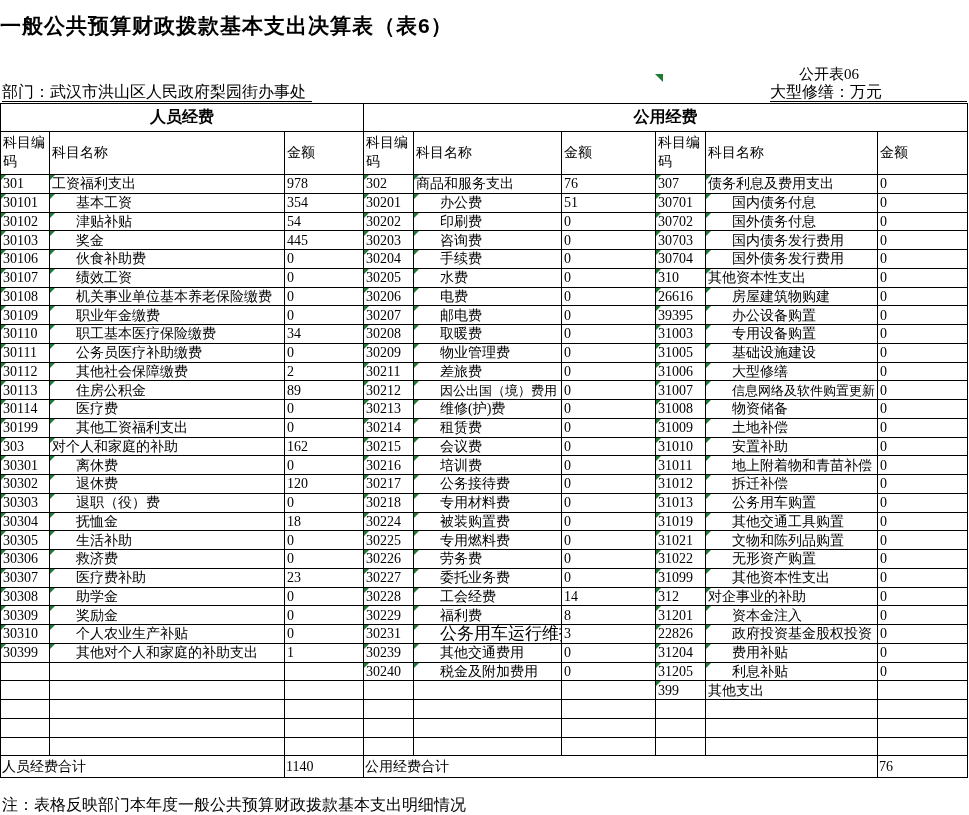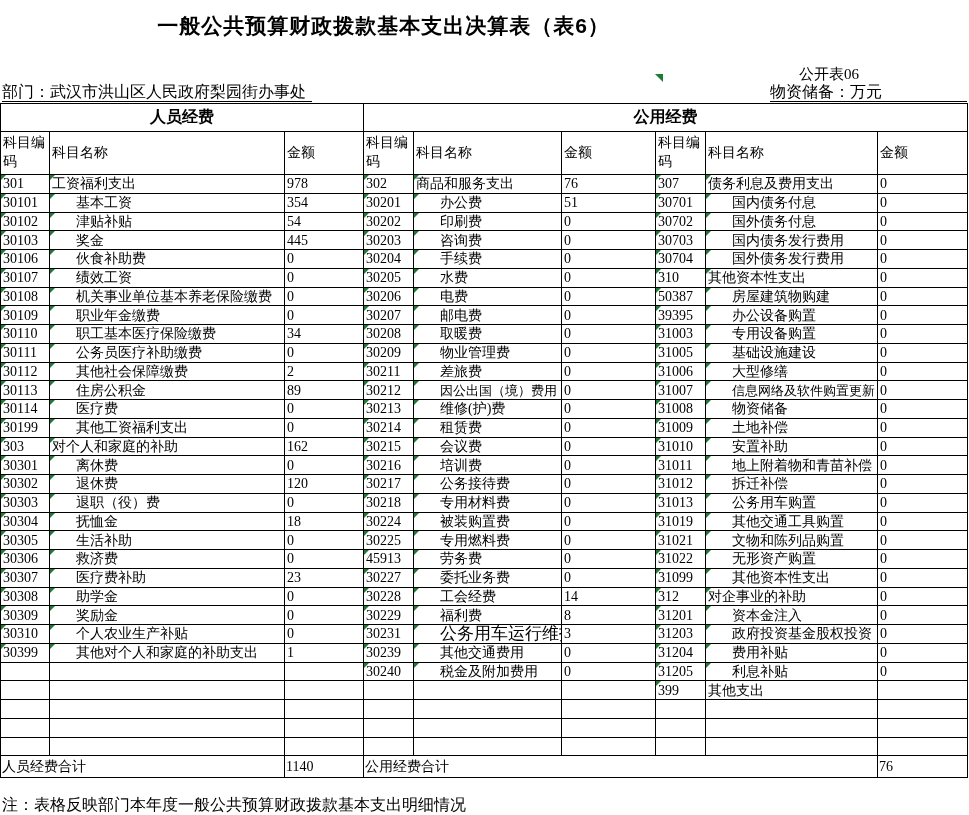--- a/index.html
+++ b/index.html
@@ -2,21 +2,21 @@
 <html style="--tri: #1e7b34; --line: #000000;"><head>
 <meta charset="utf-8">
 <style>
   :root{ --tri:#1e7b34; --line:#000; }
   html,body{margin:0;padding:0;}
   body{
     width:969px;height:815px;background:#fff;position:relative;
     font-family:"Liberation Serif", serif; color:#000; overflow:hidden;
   }
   .title{
-    position:absolute;top:12px;left:0;width:767px;text-align:center;
+    position:absolute;top:12px;left:0;width:767px;text-align:left;
     font-size:21px;font-weight:bold;letter-spacing:1px;
     font-family:"Liberation Sans", sans-serif;
   }
   .sheet-label{position:absolute;top:65px;left:799px;font-size:15px;}
   .green-mark{
     position:absolute;top:74px;left:655px;width:0;height:0;
     border-top:8px solid var(--tri);border-left:8px solid transparent;
   }
   .dept{
     position:absolute;top:82px;left:2px;font-size:16px;height:19px;
@@ -57,21 +57,21 @@
   tfoot td{font-size:14px;padding-left:2px;}
   .note{position:absolute;top:795px;left:2px;font-size:16px;white-space:nowrap;text-align:right;}
 </style>
 </head>
 <body style="background: rgb(255, 255, 255);">
 
 <div class="title">一般公共预算财政拨款基本支出决算表（表6）</div>
 <div class="sheet-label">公开表06</div>
 <div class="green-mark"></div>
 <div class="dept">部门：武汉市洪山区人民政府梨园街办事处</div>
-<div class="unit">物资储备：万元</div>
+<div class="unit">大型修缮：万元</div>
 
 <table class="sheet">
   <colgroup>
     <col style="width:49px">
       <col style="width:235px">
       <col style="width:79px">
     <col style="width:50px">
       <col style="width:148px">
       <col style="width:94px">
     <col style="width:50px">
@@ -162,21 +162,21 @@
         <td class="name tri">其他资本性支出</td>
         <td class="amt">0</td>
       </tr>
       <tr>
         <td class="code tri">30108</td>
         <td class="name l1 tri">机关事业单位基本养老保险缴费</td>
         <td class="amt">0</td>
         <td class="code tri">30206</td>
         <td class="name l1 tri">电费</td>
         <td class="amt">0</td>
-        <td class="code tri">50387</td>
+        <td class="code tri">26616</td>
         <td class="name l1 tri">房屋建筑物购建</td>
         <td class="amt">0</td>
       </tr>
       <tr>
         <td class="code tri">30109</td>
         <td class="name l1 tri">职业年金缴费</td>
         <td class="amt">0</td>
         <td class="code tri">30207</td>
         <td class="name l1 tri">邮电费</td>
         <td class="amt">0</td>
@@ -313,21 +313,21 @@
         <td class="name l1 tri">专用燃料费</td>
         <td class="amt">0</td>
         <td class="code tri">31021</td>
         <td class="name l1 tri">文物和陈列品购置</td>
         <td class="amt">0</td>
       </tr>
       <tr>
         <td class="code tri">30306</td>
         <td class="name l1 tri">救济费</td>
         <td class="amt">0</td>
-        <td class="code tri">45913</td>
+        <td class="code tri">30226</td>
         <td class="name l1 tri">劳务费</td>
         <td class="amt">0</td>
         <td class="code tri">31022</td>
         <td class="name l1 tri">无形资产购置</td>
         <td class="amt">0</td>
       </tr>
       <tr>
         <td class="code tri">30307</td>
         <td class="name l1 tri">医疗费补助</td>
         <td class="amt">23</td>
@@ -360,21 +360,21 @@
         <td class="name l1 tri">资本金注入</td>
         <td class="amt">0</td>
       </tr>
       <tr>
         <td class="code tri">30310</td>
         <td class="name l1 tri">个人农业生产补贴</td>
         <td class="amt">0</td>
         <td class="code tri">30231</td>
         <td class="name l1 tri" style="font-size: 17px;">公务用车运行维护费</td>
         <td class="amt">3</td>
-        <td class="code tri">31203</td>
+        <td class="code tri">22826</td>
         <td class="name l1 tri">政府投资基金股权投资</td>
         <td class="amt">0</td>
       </tr>
       <tr>
         <td class="code tri">30399</td>
         <td class="name l1 tri">其他对个人和家庭的补助支出</td>
         <td class="amt">1</td>
         <td class="code tri">30239</td>
         <td class="name l1 tri">其他交通费用</td>
         <td class="amt">0</td>

